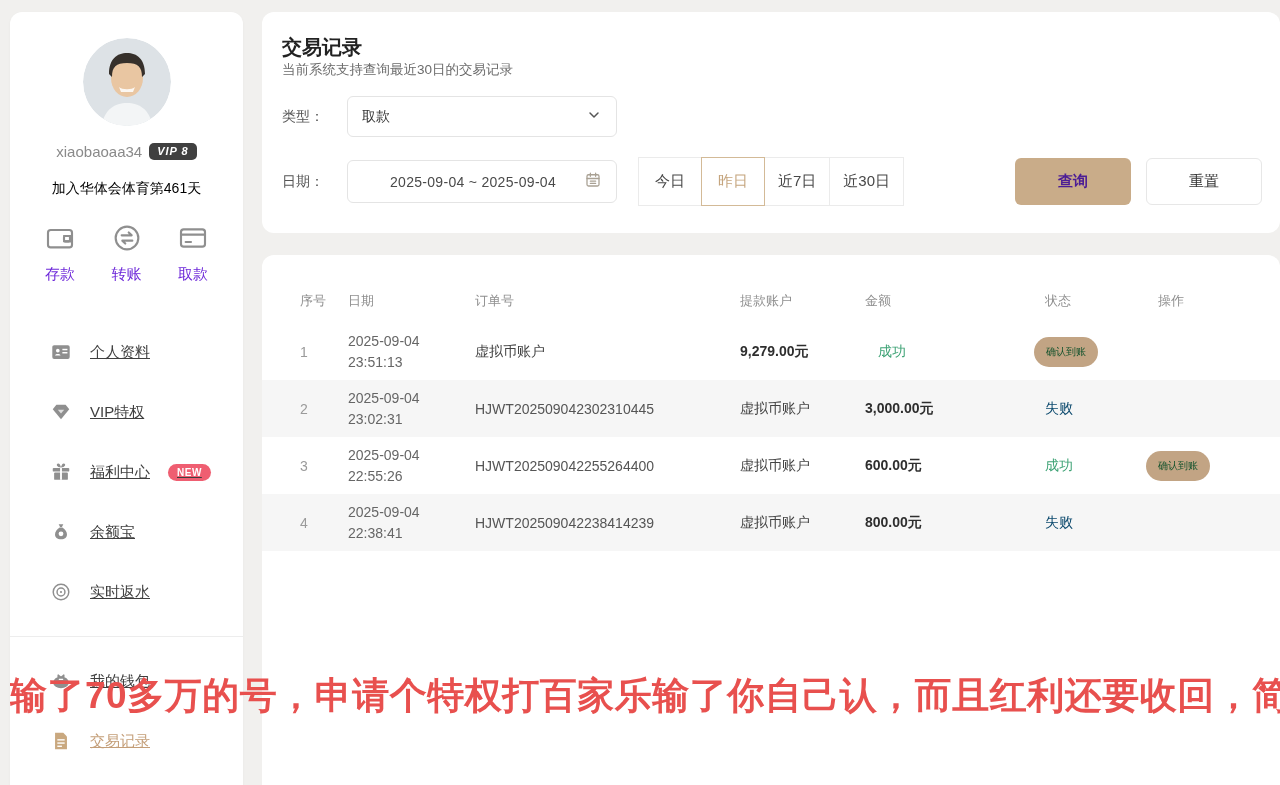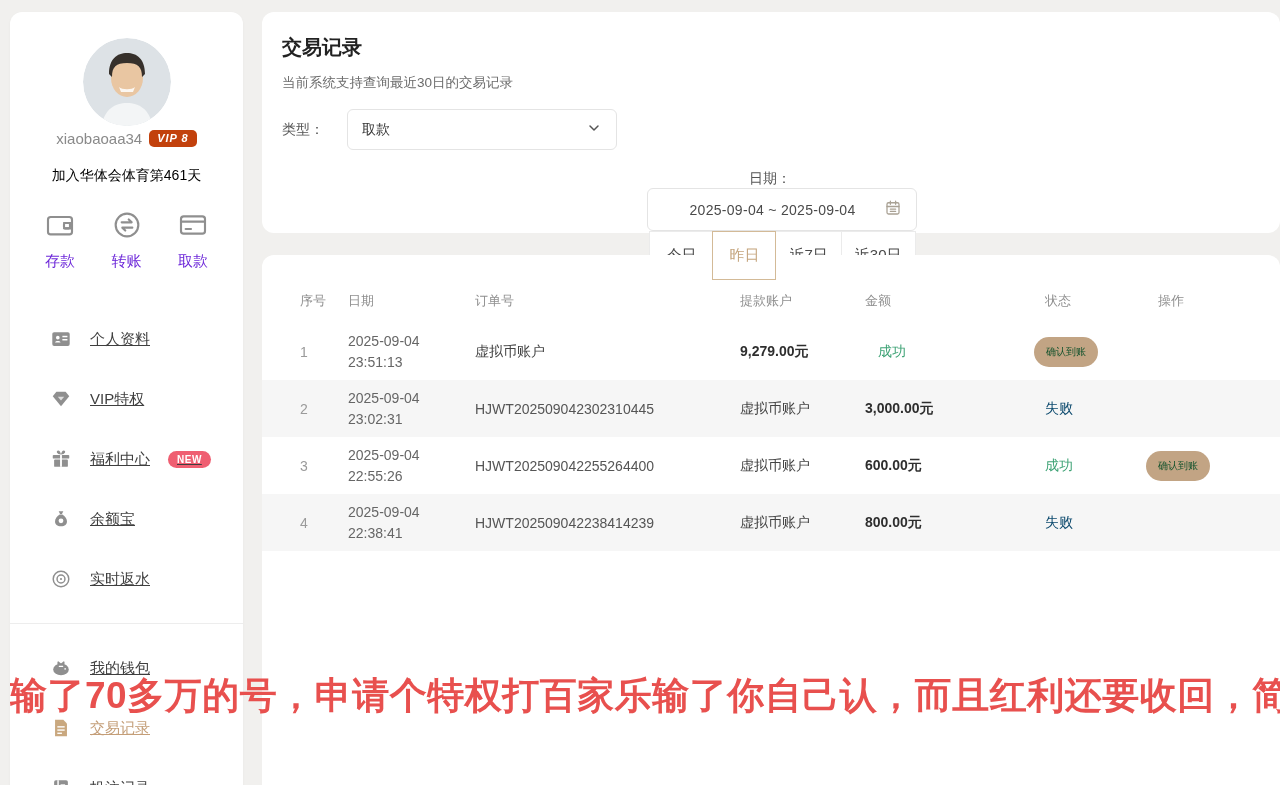--- a/index.html
+++ b/index.html
@@ -8,42 +8,42 @@
     font-family:"Liberation Sans","DejaVu Sans",sans-serif;
     background:#f1f0ee; position:relative; color:#333;
   }
   .card { background:#fff; position:absolute; }
 
   
   .sidebar { left:10px; top:12px; width:233px; bottom:-12px; border-radius:12px;
              box-shadow:0 1px 3px rgba(0,0,0,.04); }
   .profile { padding-top:26px; text-align:center; }
   .avatar { width:88px; height:88px; border-radius:50%; overflow:hidden; display:inline-block; }
-  .user-row { display:flex; align-items:center; justify-content:center; gap:7px; }
+  .user-row { margin-top:13px; display:flex; align-items:center; justify-content:center; gap:7px; }
   .username { font-size:15px; color:#8a8a8a; }
-  .vip-badge { background:#c2410c; color:#fff; font-size:11px; font-weight:700; font-style:italic;
+  .vip-badge { background:#404040; color:#fff; font-size:11px; font-weight:700; font-style:italic;
                padding:2px 8px 3px; border-radius:5px; letter-spacing:1px; }
   .join-text { margin-top:20px; font-size:14px; color:#000000; }
   .quick-actions { margin-top:24px; display:flex; justify-content:space-between; padding:0 34px; }
   .qa-item { display:flex; flex-direction:column; align-items:center; gap:11px; cursor:pointer; }
   .qa-item svg { width:32px; height:32px; }
   .qa-label { font-size:15px; color:#6d28d9; }
   .menu { margin-top:38px; }
   .menu-item { height:60px; display:flex; align-items:center; padding-left:40px; gap:18px;
                font-size:15px; color:#3f3f3f; cursor:pointer;text-decoration:underline; }
   .menu-item svg { width:22px; height:22px; flex:0 0 auto; }
   .menu-item.active { color:#c49e78; }
   .menu-divider { border-top:1px solid #ededed; margin:14px 0; }
   .new-badge { background:#ef5e71; color:#fff; font-size:10px; font-weight:700;
                padding:3px 9px; border-radius:9px; letter-spacing:.5px; }
 
   
   .filter-card { left:262px; top:12px; right:0; height:221px; border-radius:12px; padding:22px 18px 0 20px; }
   .page-title { font-size:20px; font-weight:700; color:#222; }
-  .page-subtitle { margin-top:13px; font-size:13.5px; color:#6b6b6b; }
+  .page-subtitle { font-size:13.5px; color:#6b6b6b; }
   .filter-row { display:flex; align-items:center; margin-top:17px; }
   .filter-label { font-size:14px; color:#555; width:46px; flex:0 0 auto; }
   .select-box, .date-box {
     margin-left:19px; width:270px; height:41px; border:1px solid #e4e4e4; border-radius:6px;
     display:flex; align-items:center; padding:0 14px; background:#fff; cursor:pointer;
   }
   .select-value { font-size:14px; color:#333; flex:1; }
   .date-box { height:43px; }
   .date-value { font-size:14px; color:#4a4a4a; flex:1; text-align:center; letter-spacing:.3px; }
   .range-group { display:flex; margin-left:22px; }
@@ -241,21 +241,21 @@
     <div class="select-box">
       <span class="select-value">取款</span>
       <span>
         <svg width="16" height="16" viewBox="0 0 24 24" fill="none" stroke="#555" stroke-width="2.2" stroke-linecap="round" stroke-linejoin="round">
             <path d="M6 9l6 6 6-6"></path>
           </svg>
       </span>
     </div>
   </div>
 
-  <div class="filter-row" style="margin-top:20px;flex-direction:column;">
+  <div class="filter-row" style="margin-top:20px;">
     <span class="filter-label">日期：</span>
     <div class="date-box">
       <span class="date-value">2025-09-04  ~  2025-09-04</span>
       <span>
         <svg width="18" height="18" viewBox="0 0 24 24" fill="none" stroke="#a9a194" stroke-width="1.7" stroke-linecap="round">
             <rect x="4" y="5" width="16" height="15" rx="2"></rect>
             <path d="M8.5 3v4M15.5 3v4M4 10h16M8.5 13.5h7M8.5 16.5h7"></path>
           </svg>
       </span>
     </div>

